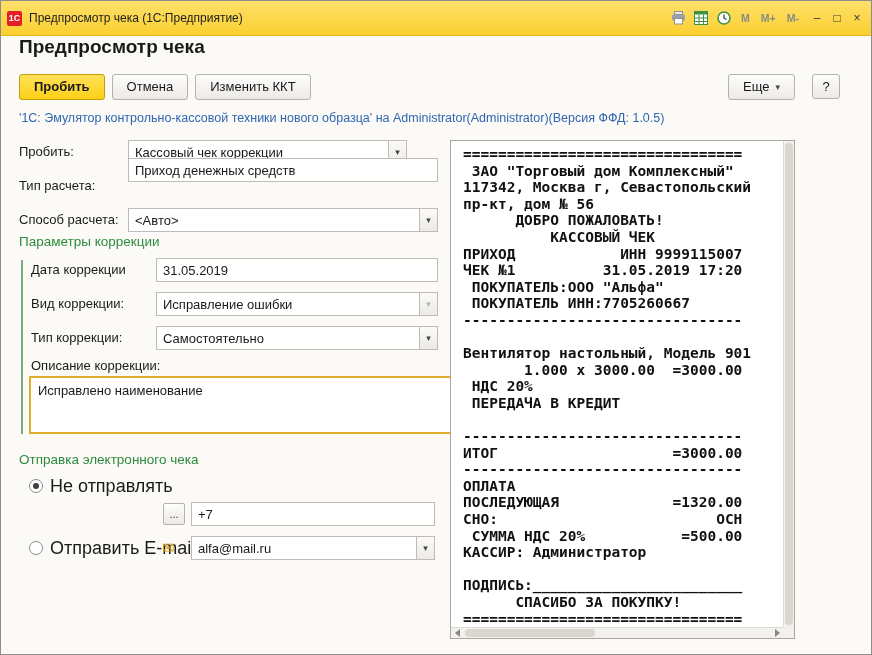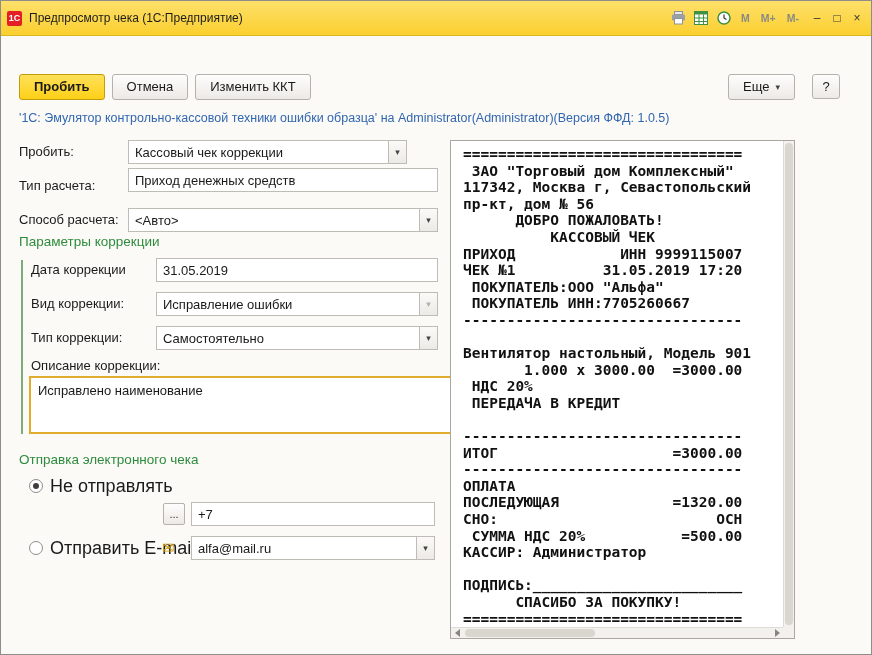--- a/index.html
+++ b/index.html
@@ -177,46 +177,47 @@
     </div>
     <div class="win-controls">
       <span>–</span>
       <span>□</span>
       <span>×</span>
     </div>
   </div>
 
   <div class="content">
 
+    <div class="page-title">Предпросмотр чека</div>
 
     <div class="toolbar">
       <button class="btn btn-primary">Пробить</button>
       <button class="btn">Отмена</button>
       <button class="btn btn-kkt">Изменить ККТ</button>
       <div class="toolbar-right">
         <button class="btn">
           <span>Еще</span>
           <span class="caret">▾</span>
         </button>
         <button class="btn btn-help">?</button>
       </div>
     </div>
 
-    <a class="device-link">'1С: Эмулятор контрольно-кассовой техники ошибки образца' на Administrator(Administrator)(Версия ФФД: 1.0.5)</a>
+    <a class="device-link">'1С: Эмулятор контрольно-кассовой техники нового образца' на Administrator(Administrator)(Версия ФФД: 1.0.5)</a>
 
     <span class="flabel" style="left:18px; top:116px">Пробить:</span>
     <div class="combo" style="left:127px; top:116px; width:279px">
       <input readonly="" value="Кассовый чек коррекции" style="">
       <button class="dd">
         <span class="caret">▾</span>
       </button>
     </div>
 
     <span class="flabel" style="left:18px; top:150px">Тип расчета:</span>
-    <input class="plain-input" style="left: 127px; top: 144px; width: 310px;" readonly="" value="Приход денежных средств">
+    <input class="plain-input" style="left: 127px; top: 134px; width: 310px;" readonly="" value="Приход денежных средств">
 
     <span class="flabel" style="left:18px; top:184px">Способ расчета:</span>
     <div class="combo" style="left:127px; top:184px; width:310px">
       <input readonly="" value="&lt;Авто&gt;" style="">
       <button class="dd">
         <span class="caret">▾</span>
       </button>
     </div>
 
     <div class="sect" style="left:18px; top:210px">Параметры коррекции</div>

